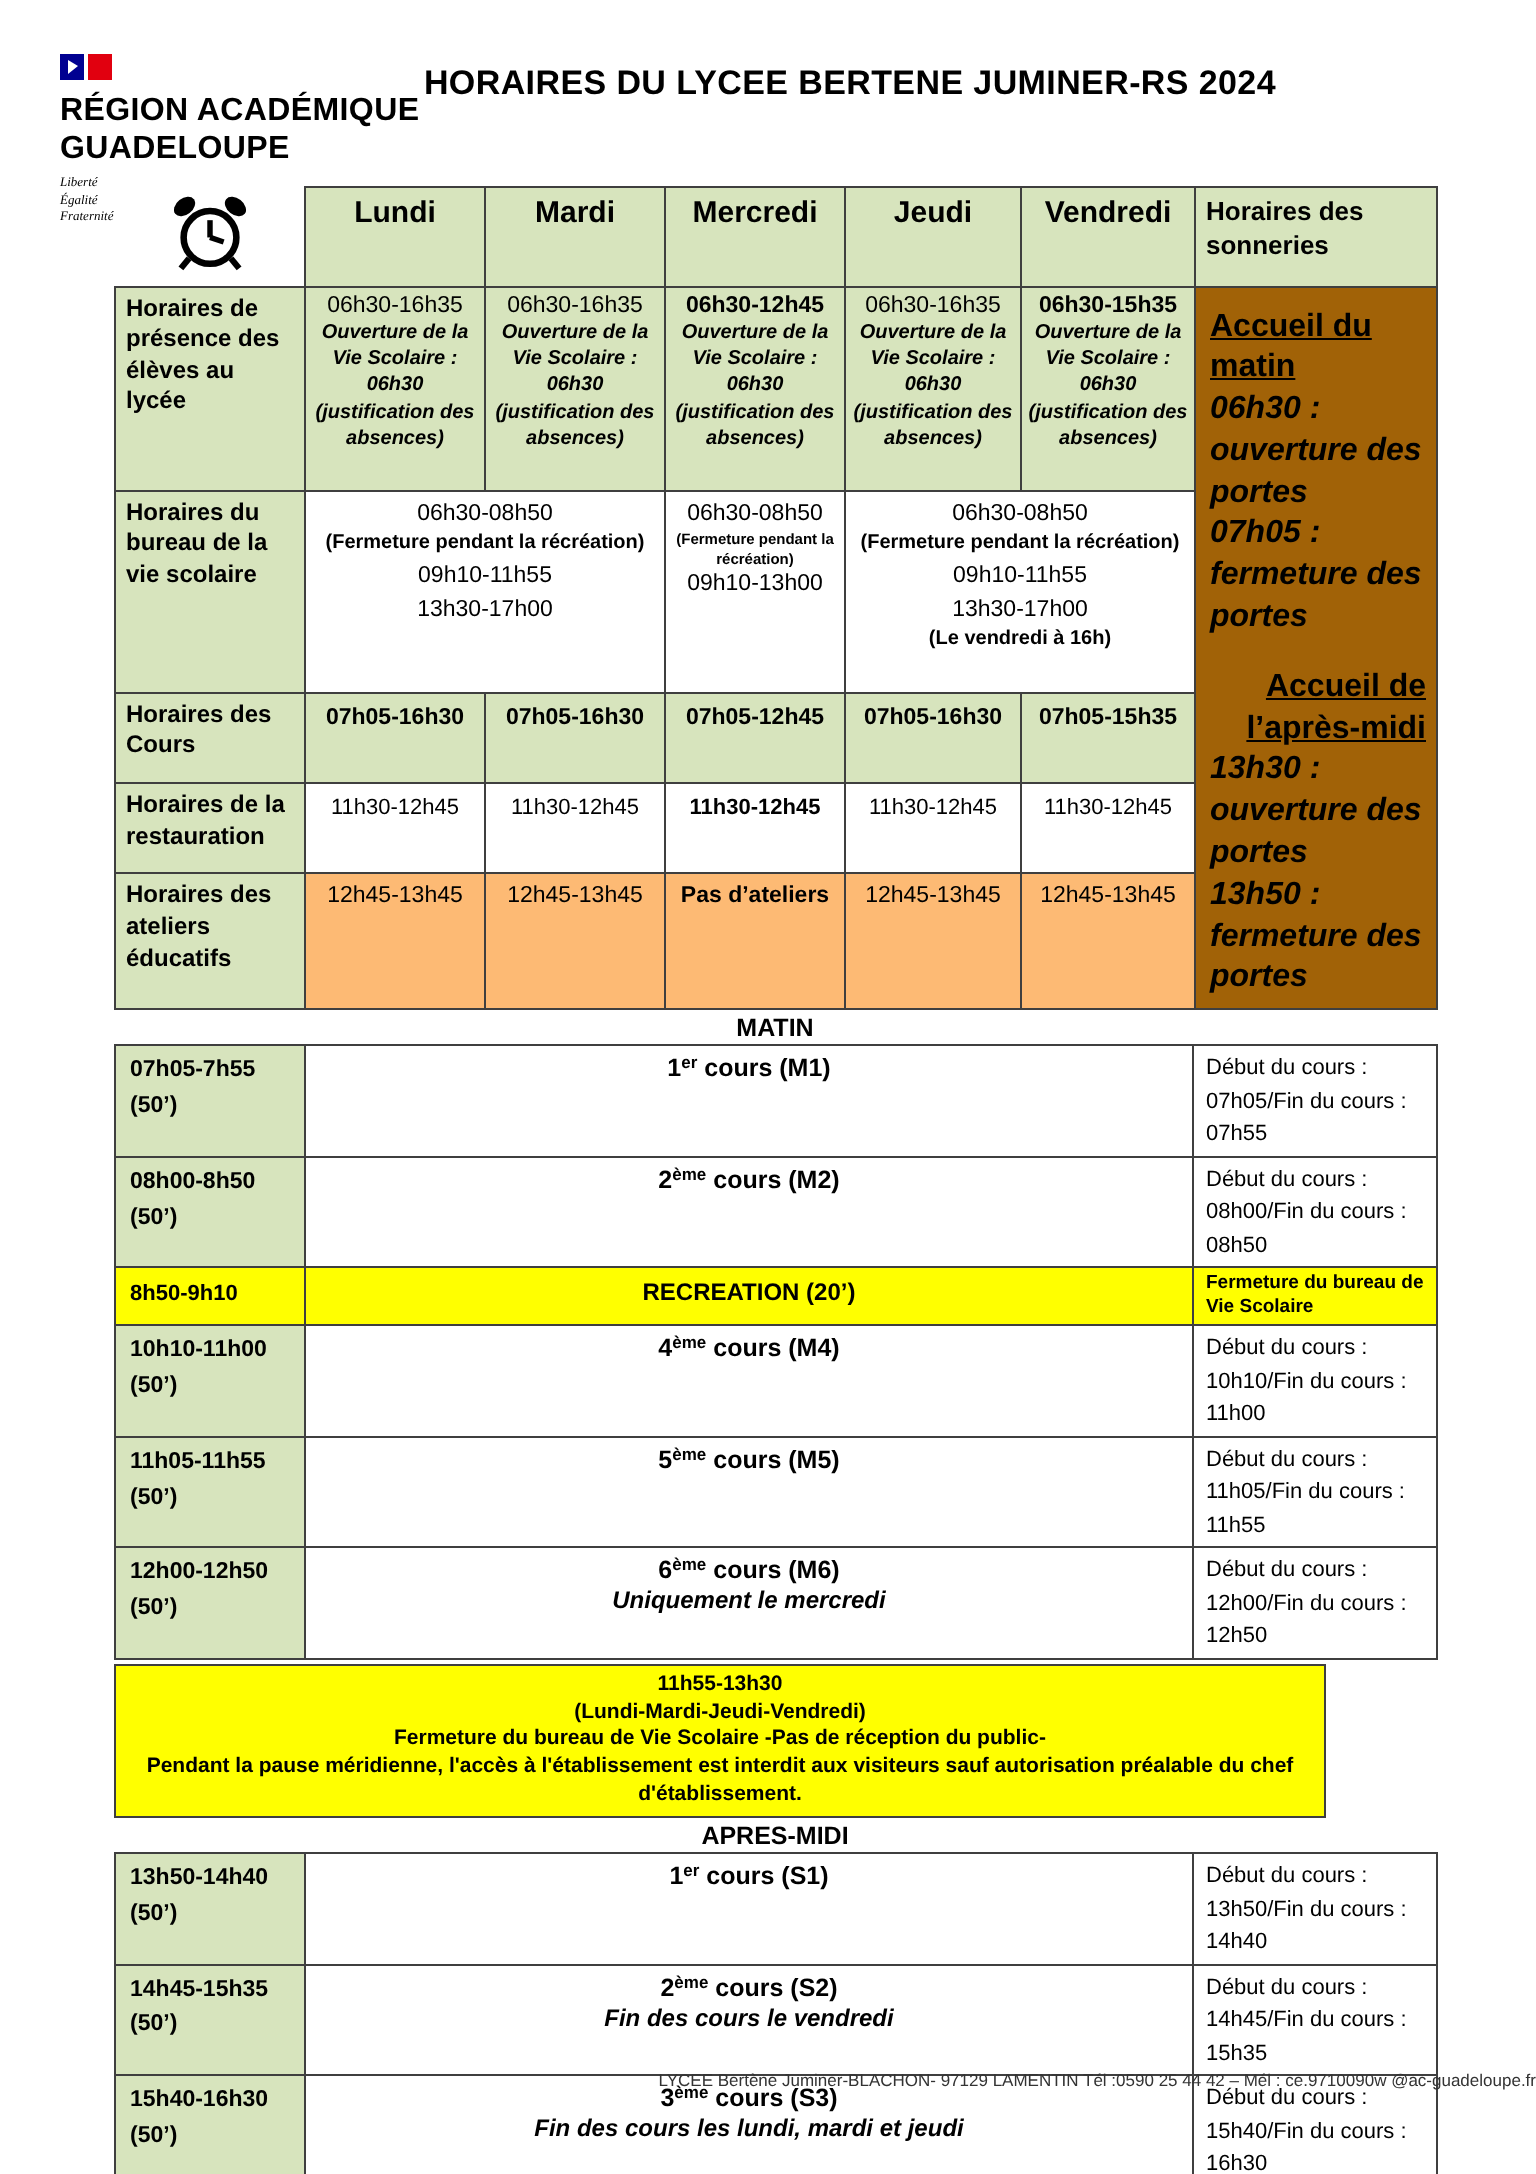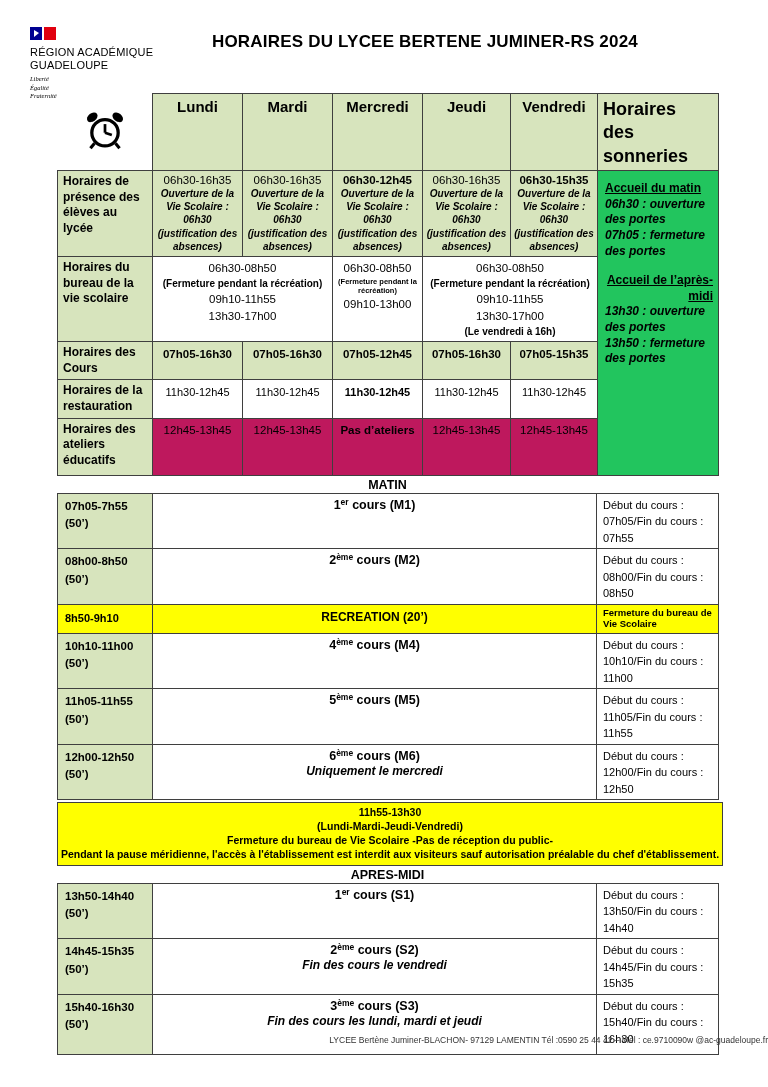--- a/index.html
+++ b/index.html
@@ -5,67 +5,67 @@
   * { box-sizing: border-box; }
   html,body { margin:0; padding:0; background:#e8e8e8; }
   .page {
     width:768px; height:1087px; margin:0 auto; background:#ffffff;
     position:relative; font-family:"Liberation Sans", sans-serif; color:#000;
     overflow:hidden;
   }
   
   .header { position:relative; height:93px; }
   .gov { position:absolute; left:30px; top:26px; }
-  .gov-line { font-size:11px; font-weight:normal; line-height:1.18; letter-spacing:.2px; }
+  .gov-line { font-size:16px; font-weight:bold; line-height:1.18; letter-spacing:.2px; }
   .motto { font-family:"Liberation Serif", serif; font-style:italic; font-size:6.5px; line-height:1.35; }
   .motto-wrap { margin-top:3px; }
   .title { position:absolute; left:130px; right:130px; top:32px; text-align:right;
            font-size:17px; font-weight:bold; letter-spacing:.2px; }
   .school { position:absolute; right:34px; top:16px; display:flex; gap:3px; align-items:flex-start; }
   .sl-text { width:62px; padding-top:10px; }
   .sl-top { background:#2f9fb0; color:#fff; font-size:5px; font-weight:bold; padding:1px 2px; letter-spacing:.4px; white-space:nowrap; overflow:hidden; }
   .sl-name1 { color:#1b3a5c; font-weight:bold; font-size:12.5px; letter-spacing:1px; line-height:1.05; margin-top:1px; }
   .sl-name2 { color:#2f9fb0; font-weight:bold; font-size:12.5px; letter-spacing:1px; line-height:1.05; }
   .sl-tag { color:#2f9fb0; font-size:4px; font-weight:bold; letter-spacing:.3px; border-top:1px solid #2f9fb0;
             border-bottom:1px solid #2f9fb0; margin-top:3px; padding:1px 0; white-space:nowrap; overflow:hidden; }
   
   table { border-collapse:collapse; table-layout:fixed; margin-left:57px; }
   td { border:1px solid #3f3f3f; padding:2px 3px; vertical-align:top; overflow:hidden; }
   .week { width:661px; }
   .sched { width:661px; }
   .clock-cell { border-left:none; border-top:none; background:#fff; text-align:center; vertical-align:middle; }
   .dayhead { background:#d7e4bd; font-size:15px; font-weight:bold; text-align:center; padding-top:4px; }
-  .sonnhead { text-align:left; font-size:18px; line-height:1.3; padding:4px 12px 2px 5px; }
+  .sonnhead { text-align:left; font-size:13px; line-height:1.3; padding:4px 12px 2px 5px; }
   .label { background:#d7e4bd; font-weight:bold; font-size:12px; line-height:1.3; padding:3px 3px 3px 5px; }
   .pcell { background:#d7e4bd; text-align:center; padding-top:3px; }
   .ptime { font-size:11.5px; }
   .pnote { font-size:10px; font-weight:bold; font-style:italic; line-height:1.3; margin-top:1px; }
   .vcell { background:#fff; text-align:center; font-size:11.5px; line-height:1.45; padding-top:3px; }
   .vbold { font-weight:bold; font-size:10px; }
   .vsmall { font-weight:bold; font-size:7.5px; line-height:1.25; }
   .ccell { background:#d7e4bd; font-weight:bold; font-size:11.5px; text-align:center; padding-top:6px; }
   .rcell { background:#fff; font-size:11px; text-align:center; padding-top:6px; }
-  .acell { background:#be185d; font-size:11.5px; text-align:center; padding-top:5px; }
+  .acell { background:#fdba74; font-size:11.5px; text-align:center; padding-top:5px; }
   .b { font-weight:bold; }
-  .sonnbody { background:#22c55e; font-size:12px; font-weight:bold; line-height:1.3; padding:10px 5px 4px 7px; }
+  .sonnbody { background:#a16207; font-size:16px; font-weight:bold; line-height:1.3; padding:10px 5px 4px 7px; }
   .sb-h { text-decoration:underline; }
   .sb-i { font-style:italic; }
   .gap { margin-top:14px;text-align:right; }
   .section { width:661px; margin-left:57px; text-align:center; font-weight:bold;
              font-size:12.5px; padding:2px 0 1px 0; }
   .tcell { background:#d7e4bd; font-weight:bold; font-size:11.5px; line-height:1.55; padding:4px 2px 2px 7px; }
   .coursecell { background:#fff; text-align:center; font-weight:bold; font-size:12.5px; padding-top:4px; }
   .cnote { font-style:italic; font-size:12px; margin-top:1px; }
   .infocell { background:#fff; font-size:11px; line-height:1.5; padding:3px 2px 2px 6px; }
   .sup { font-size:8.5px; position:relative; top:-4px; }
   .recr td { background:#ffff00; }
   .recr .tcell { font-size:11px; padding-top:5px; }
   .recr .coursecell { font-size:12px; padding-top:5px;margin-left:16px; }
   .recr .infocell { font-weight:bold; font-size:9.5px; line-height:1.25; padding-top:2px; }
-  .banner { margin-left:57px; margin-top:2px; width:666px; border:1px solid #3f3f3f; background:#ffff00;
+  .banner { margin-left:57px; margin-top:2px; width:606px; border:1px solid #3f3f3f; background:#ffff00;
             text-align:center; font-weight:bold; font-size:10.5px; line-height:1.32; padding:3px 2px; }
   .footer { position:absolute; left:4px; right:0; top:1035px; text-align:right; font-size:8.5px; color:#333; }
 </style>
 </head>
 <body>
 
 <div class="page">
 
   <div class="header">
     <div class="gov">

